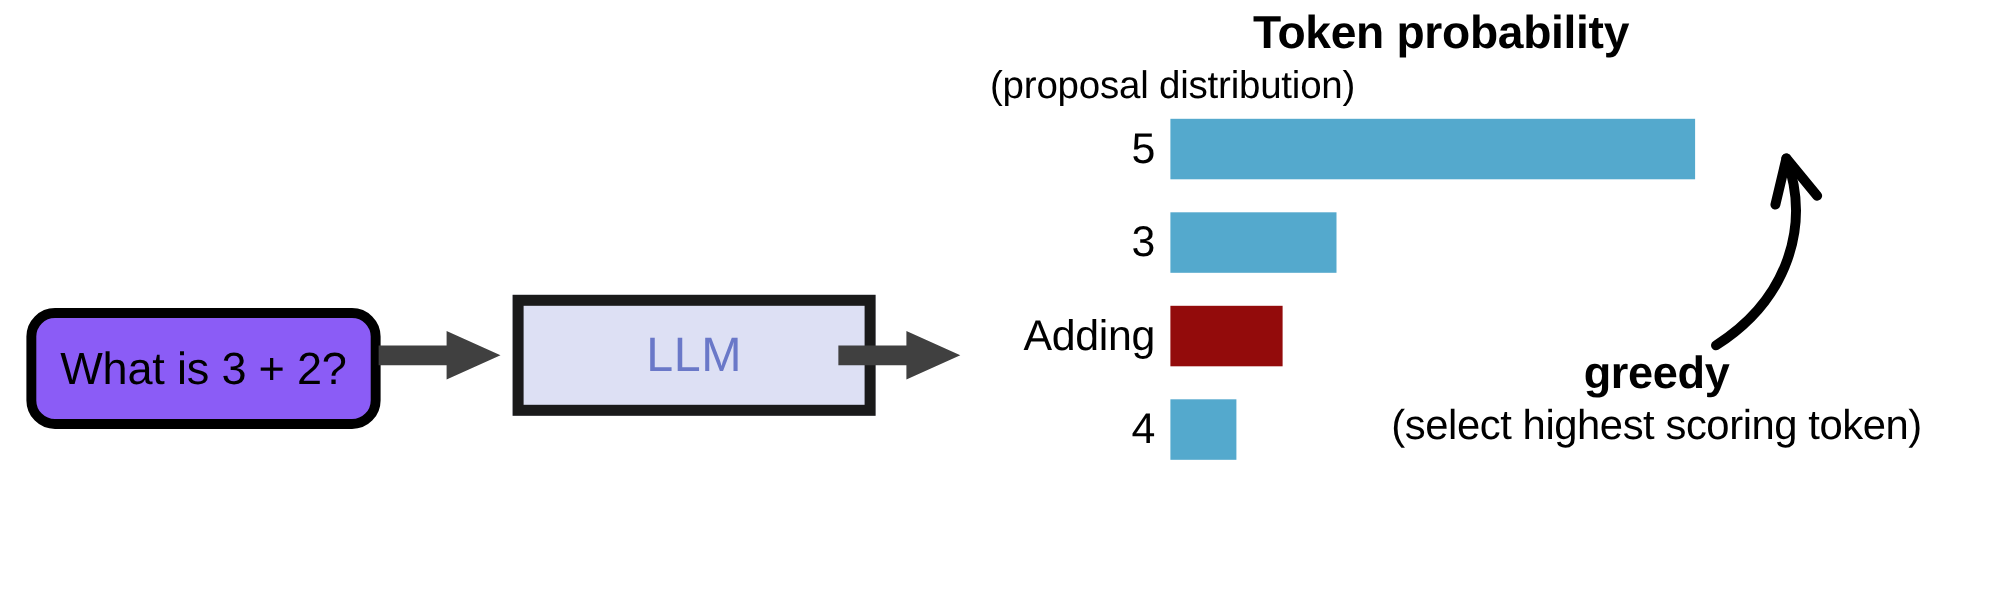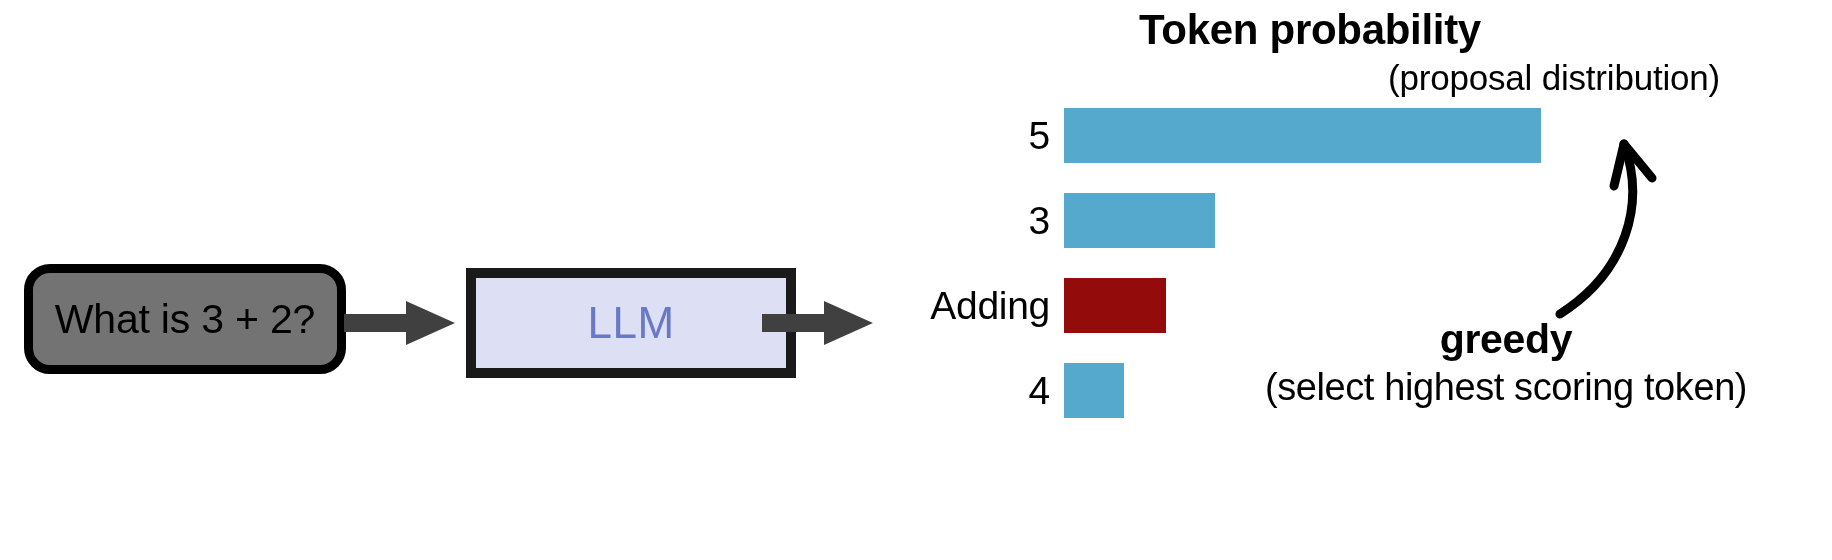--- a/index.html
+++ b/index.html
@@ -17,25 +17,25 @@
     width: 1832px;
     height: 560px;
     background: #ffffff;
     overflow: hidden;
   }
 
   
   #prompt-box {
     position: absolute;
     left: 24px;
-    top: 264px;
+    top: 280px;
     width: 322px;
     height: 110px;
     box-sizing: border-box;
-    background: #737373;
+    background: #8b5cf6;
     border: 9px solid #000000;
     border-radius: 26px;
     display: flex;
     align-items: center;
     justify-content: center;
   }
   #prompt-text {
     font-size: 41px;
     color: #000000;
     letter-spacing: -0.2px;
@@ -89,21 +89,21 @@
     font-size: 42px;
     font-weight: bold;
     color: #000000;
     letter-spacing: -0.3px;
   }
   #chart-subtitle {
     position: absolute;
     left: 0px;
     top: 58px;
     width: 820px;
-    text-align: right;
+    text-align: left;
     font-size: 35px;
     color: #000000;
     letter-spacing: -0.2px;
   }
 
   #bars {
     position: absolute;
     left: 0px;
     top: 108px;
     width: 932px;

